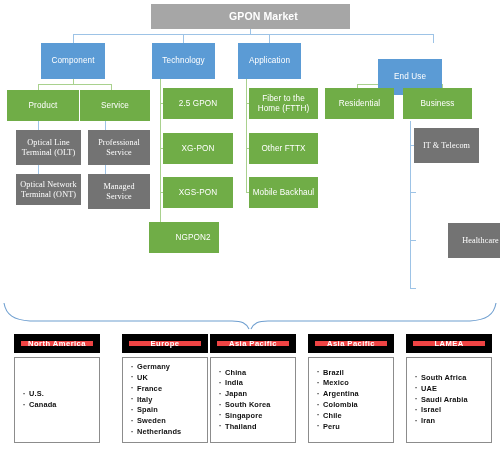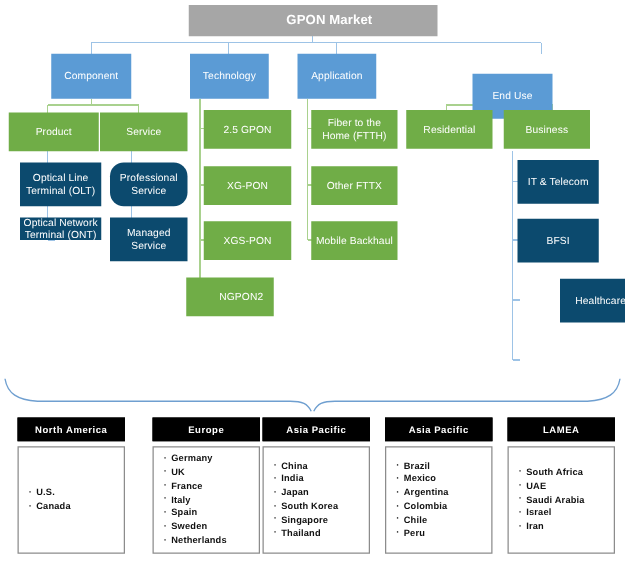--- a/index.html
+++ b/index.html
@@ -45,32 +45,32 @@
   }
   .node-root {
     background: #a6a6a6;
     font-size: 10.5px;
     font-weight: bold;
     color: #ffffff;
     padding-left: 28px;
   }
   .node-l1 { background: #5b9bd5; font-size: 8.2px; }
   .node-l2 { background: #70ad47; font-size: 8.2px; }
-  .node-l3 { background: #0c4a6e; font-size: 8.2px; }
+  .node-l3 { background: #737373; font-size: 8.2px; font-family: Liberation Serif, serif; }
 
   
   .region {
     position: absolute;
     z-index: 2;
   }
   .region-head {
     box-sizing: border-box;
     height: 19px;
-    background: #000000;
-    border: 4px solid #000000;
+    background: #ef4444;
+    border: 7px solid #000000;
     color: #ffffff;
     font-size: 7.6px;
     font-weight: bold;
     letter-spacing: .45px;
     display: flex;
     align-items: center;
     justify-content: center;
     text-align: center;
   }
   .region-body {
@@ -197,24 +197,24 @@
   <div class="node node-l2" style="left:7px; top:90px; width:72px; height:31px;">
     <span>Product</span>
   </div>
   <div class="node node-l2" style="left:80px; top:90px; width:70px; height:31px;">
     <span>Service</span>
   </div>
 
   <div class="node node-l3" style="left:16px; top:130px; width:65px; height:35px;">
     <span>Optical Line Terminal (OLT)</span>
   </div>
-  <div class="node node-l3" style="left:16px; top:174px; width:65px; height:18px;">
+  <div class="node node-l3" style="left:16px; top:174px; width:65px; height:31px;">
     <span>Optical Network Terminal (ONT)</span>
   </div>
-  <div class="node node-l3" style="left:88px; top:130px; width:62px; height:35px;border-radius:11px;">
+  <div class="node node-l3" style="left:88px; top:130px; width:62px; height:35px;">
     <span>Professional Service</span>
   </div>
   <div class="node node-l3" style="left:88px; top:174px; width:62px; height:35px;">
     <span>Managed Service</span>
   </div>
 
   <div class="node node-l2" style="left:163px; top:88px; width:70px; height:31px;">
     <span>2.5 GPON</span>
   </div>
   <div class="node node-l2" style="left:163px; top:133px; width:70px; height:31px;">
@@ -239,23 +239,20 @@
 
   <div class="node node-l2" style="left:325px; top:88px; width:69px; height:31px;">
     <span>Residential</span>
   </div>
   <div class="node node-l2" style="left:403px; top:88px; width:69px; height:31px;">
     <span>Business</span>
   </div>
 
   <div class="node node-l3" style="left:414px; top:128px; width:65px; height:35px;">
     <span>IT &amp; Telecom</span>
-  </div>
-  <div class="node node-l3" style="left:414px; top:175px; width:65px; height:35px;">
-    <span>BFSI</span>
   </div>
   <div class="node node-l3" style="left:428px; top:223px; width:65px; height:35px;margin-left:20px;">
     <span>Healthcare</span>
   </div>
 
   <div class="region" style="left:14px; top:334px; width:86px;">
     <div class="region-head">North America</div>
     <div class="region-body">
       <ul class="region-list">
         <li>U.S.</li>

